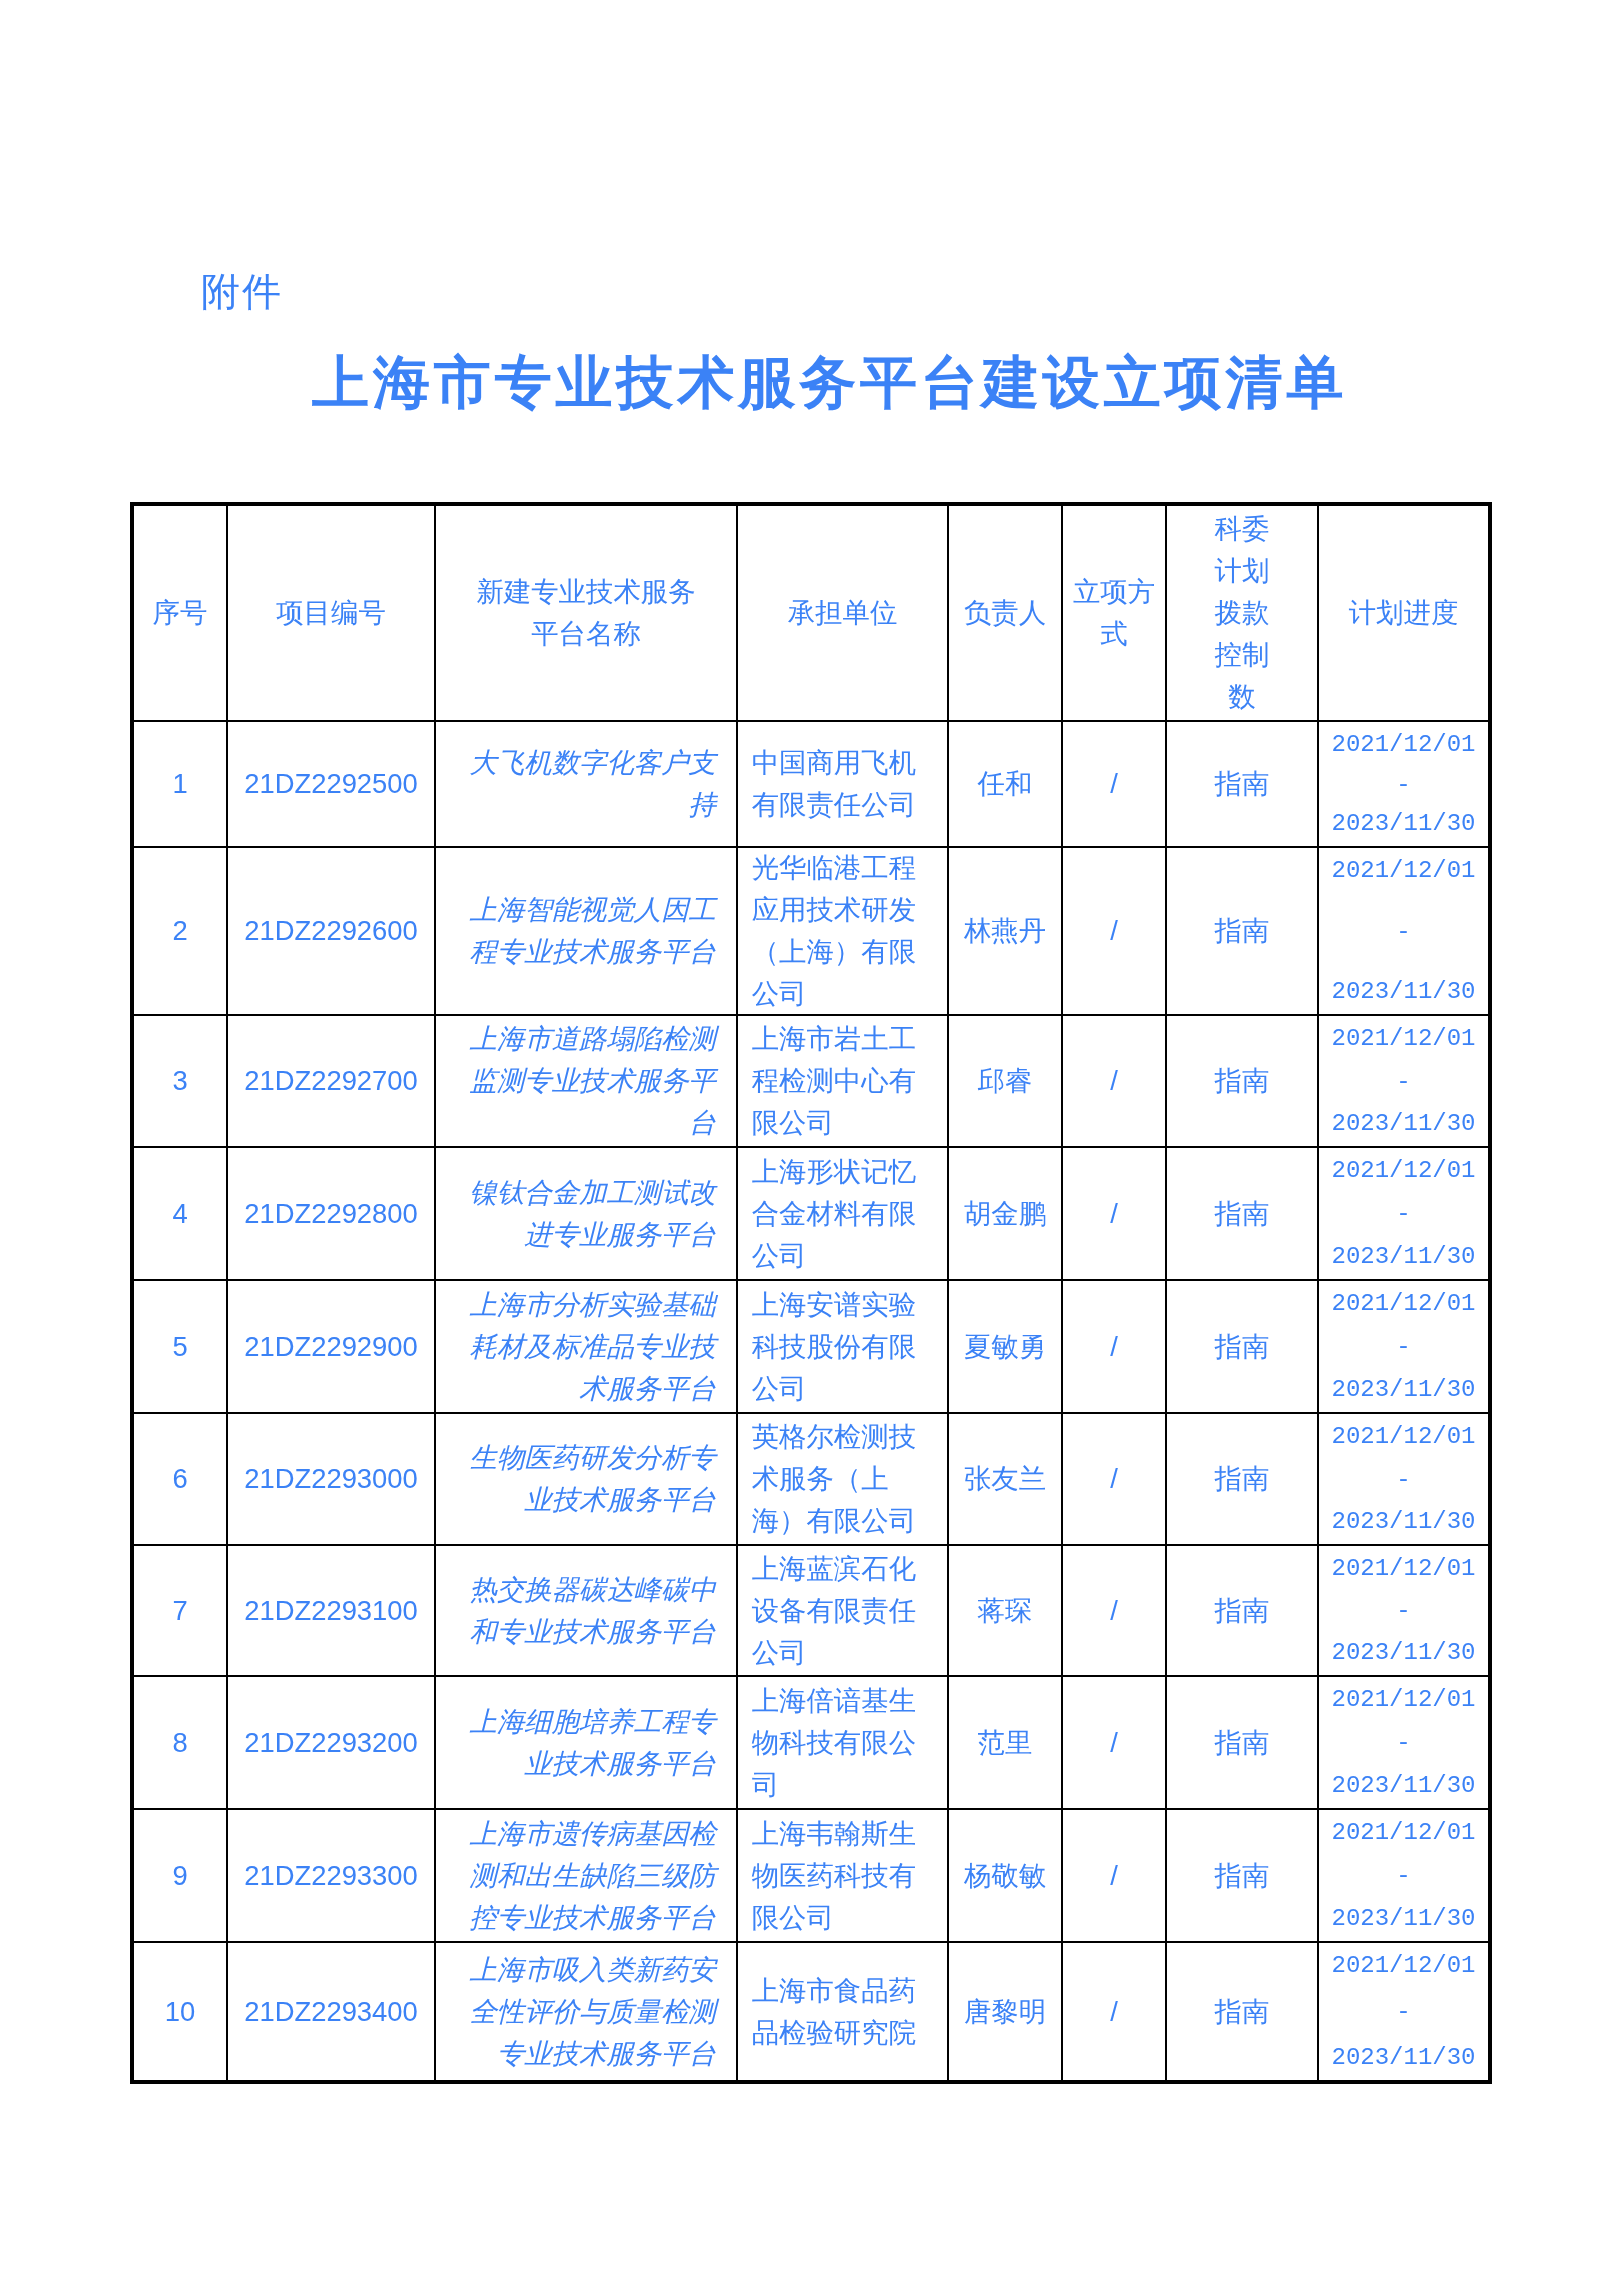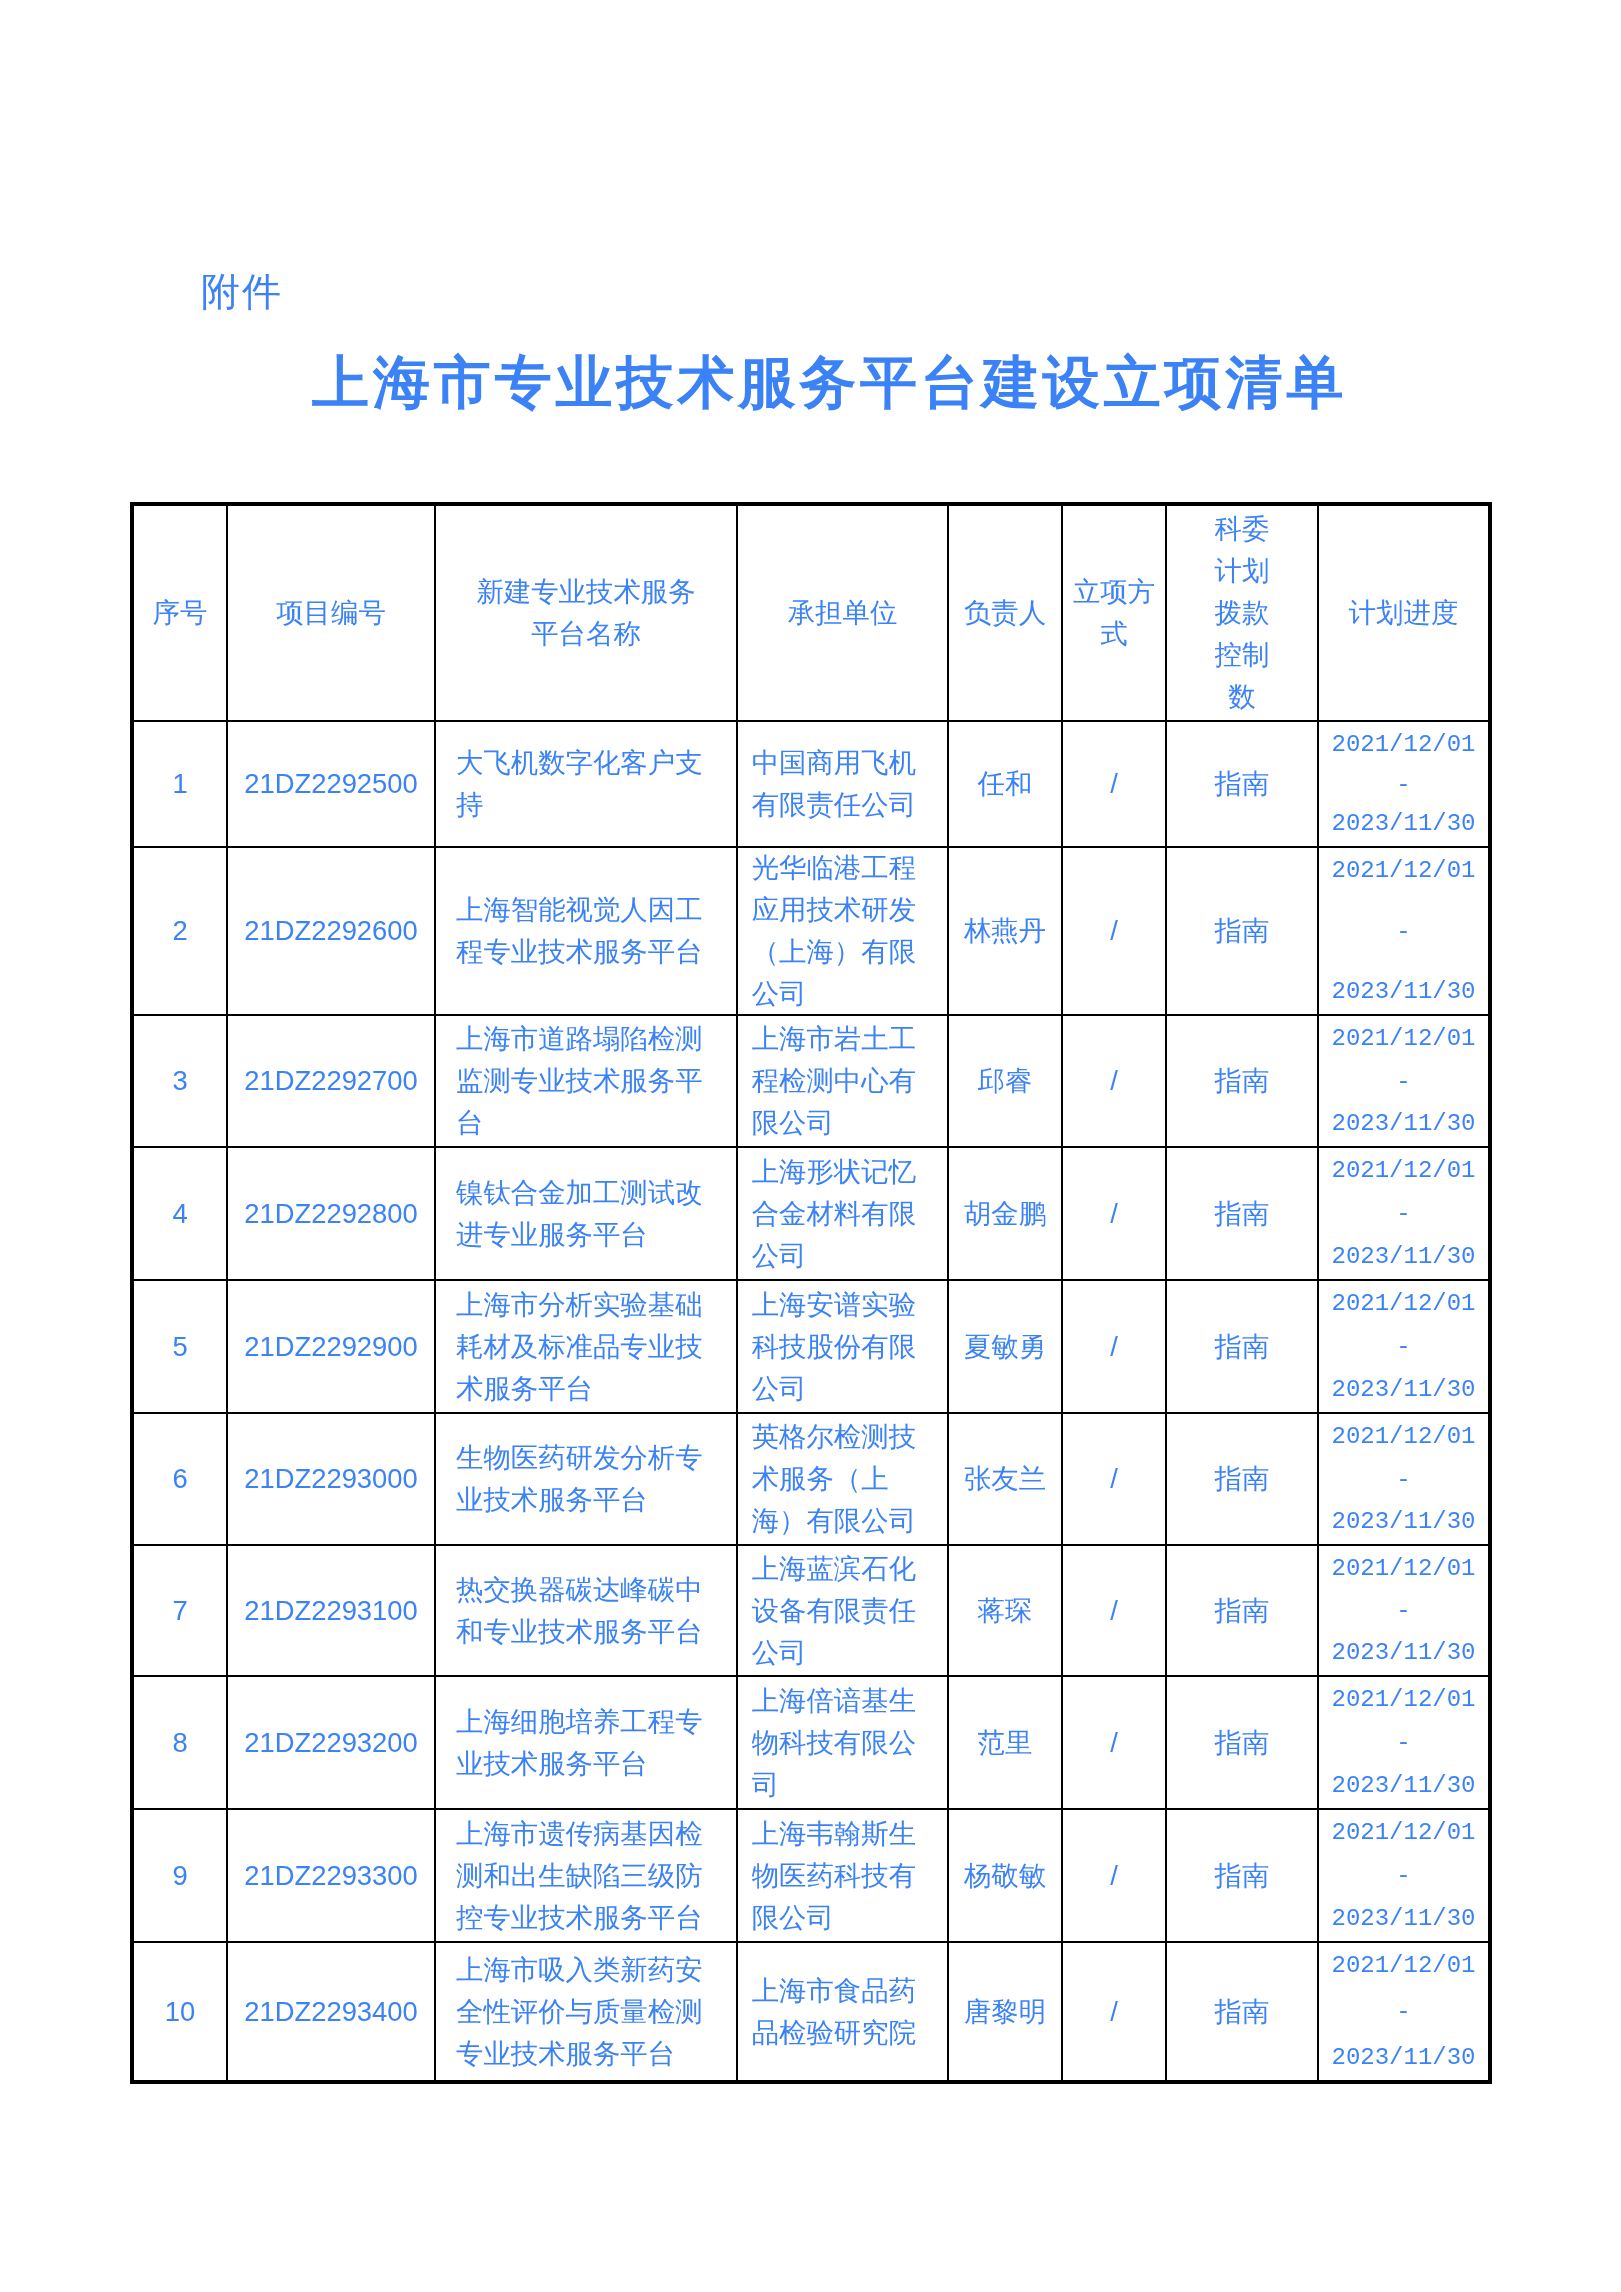--- a/index.html
+++ b/index.html
@@ -32,21 +32,21 @@
   .c {
     border-right:2.9px solid #000;
     border-bottom:2.9px solid #000;
     display:flex; align-items:center; justify-content:center;
     font-size:27.4px; line-height:42px;
     text-align:center;
     overflow:hidden;
   }
   .lc { border-right:none; }
   .lr { border-bottom:none; }
-  .jin { width:100%; padding:0 20px; text-align:left; }
+  .jin { width:100%; padding:0 20px; text-align:right;font-style:italic; }
   .uin { width:100%; padding:0 13.7px; text-align:left; }
   .hname { width:100%; padding:0 31px; text-align:center; }
   .hnarrow { width:59px; text-align:center; }
   .date {
     flex-direction:column; justify-content:space-between;
     padding:7.8px 0; font-size:24px; line-height:29px;font-family:Liberation Mono, monospace;
   }
 </style>
 </head>
 <body>

